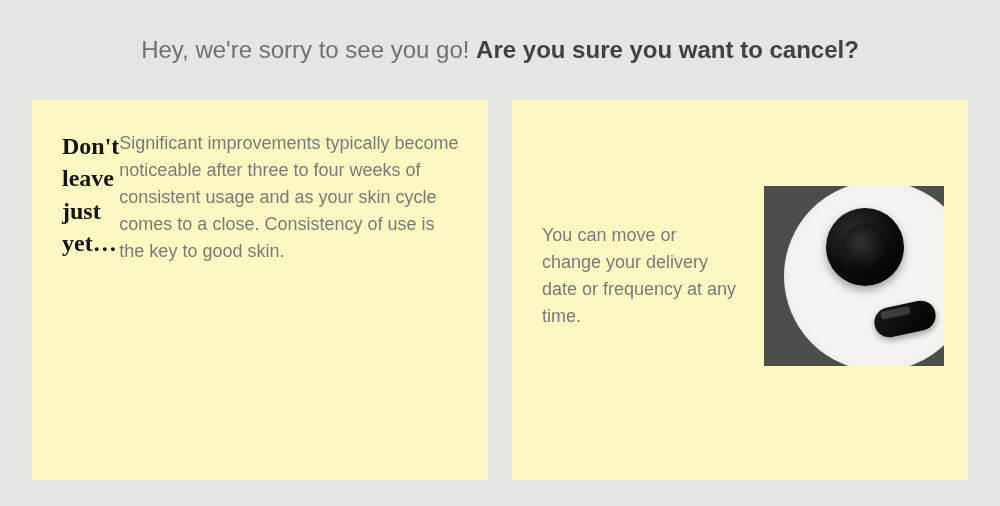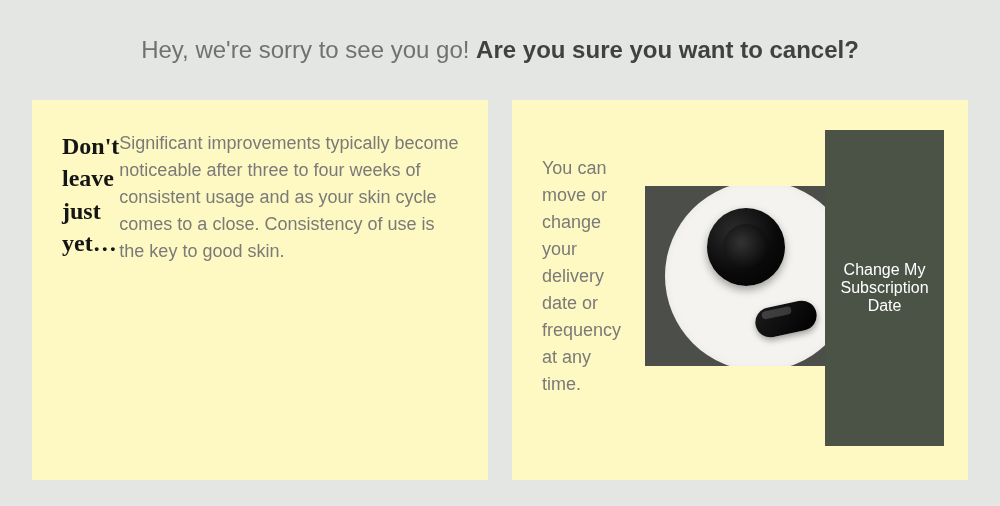--- a/index.html
+++ b/index.html
@@ -136,16 +136,15 @@
 
   <div class="card">
     <div class="right-body">
       <div class="text">You can move or change your delivery date or frequency at any time.</div>
       <div class="product-image" aria-label="product-jar-on-plate">
         <div class="plate"></div>
         <div class="jar"></div>
         <div class="bar"></div>
       </div>
     </div>
-    <button class="cta-button">Change My Subscription Date</button>
   </div>
 
 </div>
 
 </body></html>

